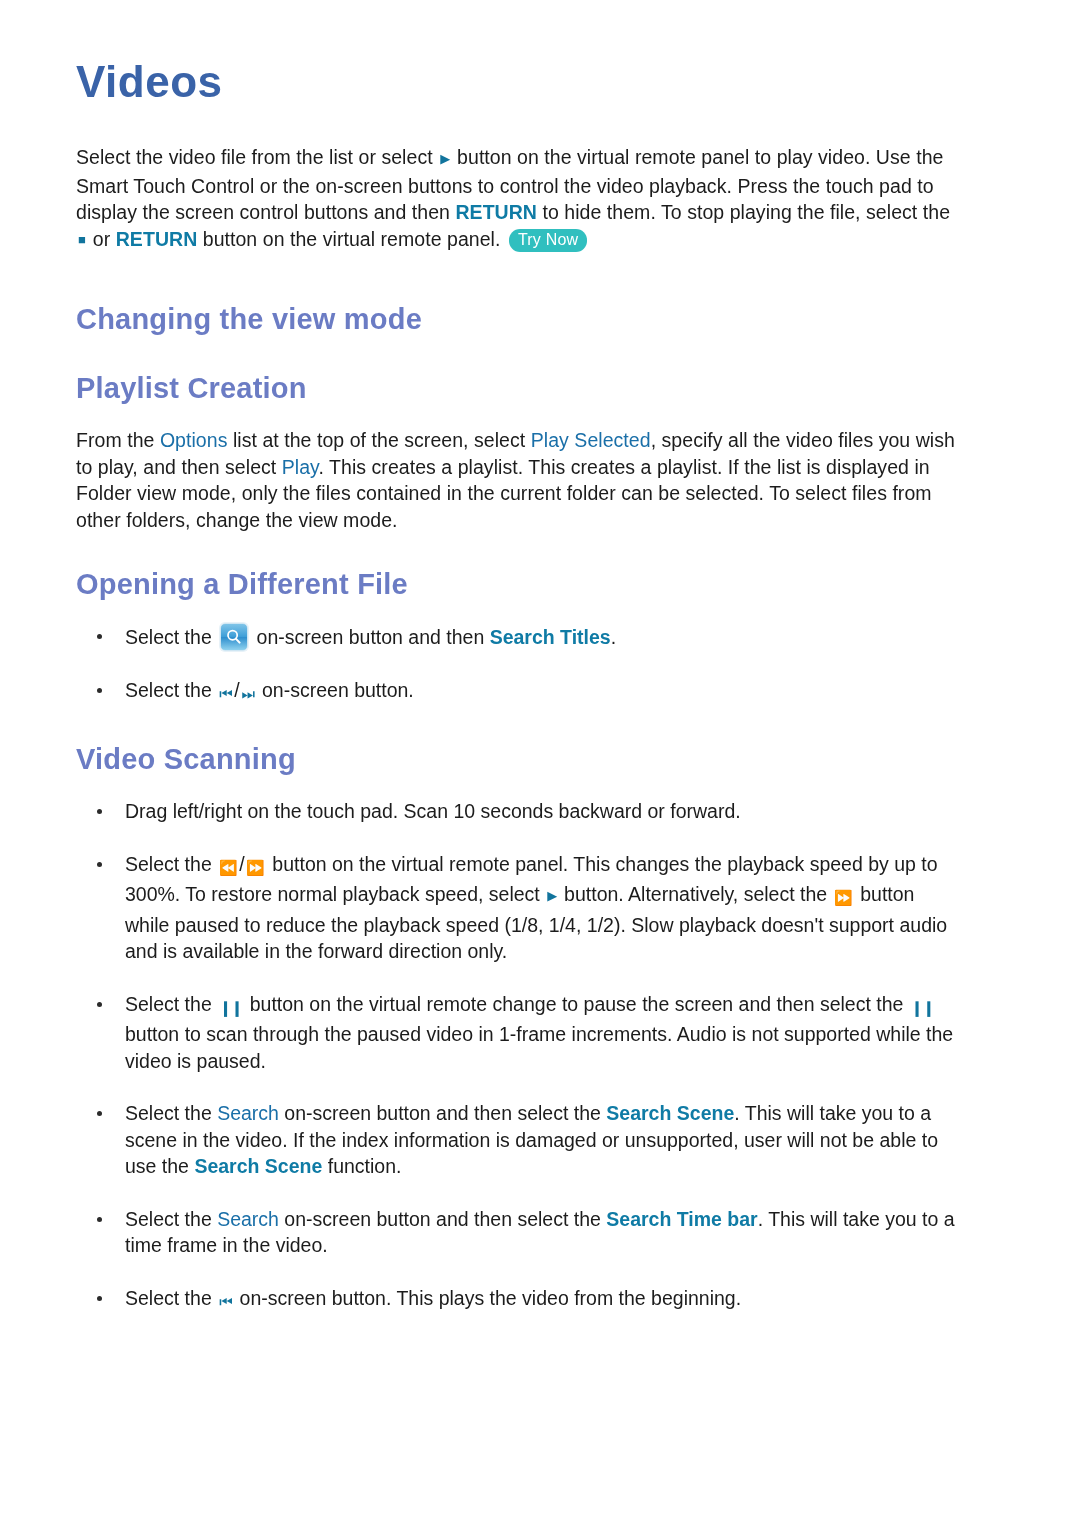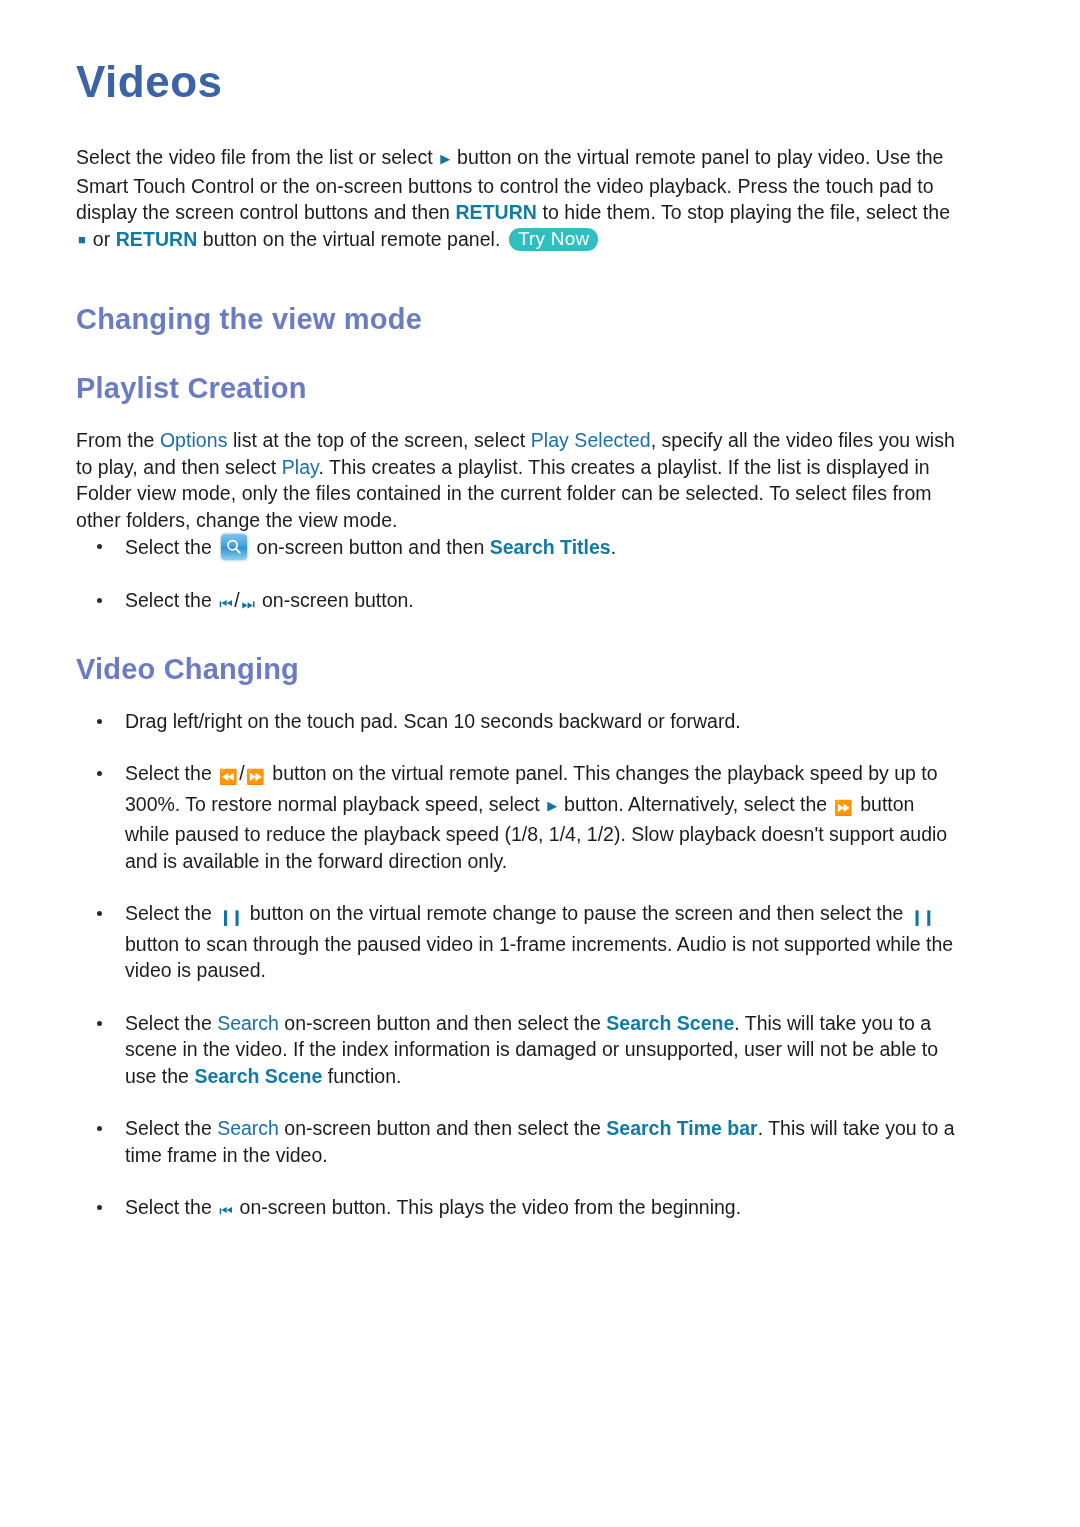--- a/index.html
+++ b/index.html
@@ -59,21 +59,21 @@
     color: #1a6fa8;
   }
 
   
   .try-now {
     display: inline-block;
     background: #30bfbf;
     color: #ffffff;
     border-radius: 11px;
     padding: 1px 9px 2px 9px;
-    font-size: 19px;
+    font-size: 16px;
     line-height: 20px;
     vertical-align: 1px;
     margin-left: 3px;
     letter-spacing: 0.2px;
   }
 
   
   .ricon {
     color: #11749d;
     font-size: 15px;
@@ -159,35 +159,36 @@
   </div>
 
   <div class="blk-playlist">
     <h2 class="section-heading">Playlist Creation</h2>
     <p class="body">
       <span>From the </span><span class="hl-plain">Options</span><span> list at the top of the screen, select </span><span class="hl-plain">Play Selected</span><span>, specify all the video files you wish to play, and then select </span><span class="hl-plain">Play</span><span>. This creates a playlist. This creates a playlist. If the list is displayed in Folder view mode, only the files contained in the current folder can be selected. To select files from other folders, change the view mode.</span>
     </p>
   </div>
 
   <div class="blk-opening">
+    <h2 class="section-heading">Opening a Different File</h2>
     <ul class="bullets">
       <li>
         <span>Select the </span><span class="search-btn"><svg width="18" height="18" viewBox="0 0 18 18">
               <circle cx="7.6" cy="7.2" r="4.6" fill="none" stroke="#ffffff" stroke-width="1.7"></circle>
               <line x1="10.8" y1="10.6" x2="14.6" y2="14.6" stroke="#ffffff" stroke-width="2.1" stroke-linecap="round"></line>
             </svg></span><span> on-screen button and then </span><span class="hl">Search Titles</span><span>.</span>
       </li>
       <li>
         <span>Select the </span><span class="ricon icon-inline">⏮</span><span>/</span><span class="ricon icon-inline">⏭</span><span> on-screen button.</span>
       </li>
     </ul>
   </div>
 
   <div class="blk-scanning">
-    <h2 class="section-heading">Video Changing</h2>
+    <h2 class="section-heading">Video Scanning</h2>
     <ul class="bullets">
 
       <li>
         <span>Drag left/right on the touch pad. Scan 10 seconds backward or forward.</span>
       </li>
 
       <li>
         <span>Select the </span><span class="ricon icon-inline">⏪</span><span>/</span><span class="ricon icon-inline">⏩</span><span> button on the virtual remote panel. This changes the playback speed by up to 300%. To restore normal playback speed, select </span><span class="ricon play icon-inline">▶</span><span> button. Alternatively, select the </span><span class="ricon icon-inline">⏩</span><span> button while paused to reduce the playback speed (1/8, 1/4, 1/2). Slow playback doesn't support audio and is available in the forward direction only.</span>
       </li>
 

